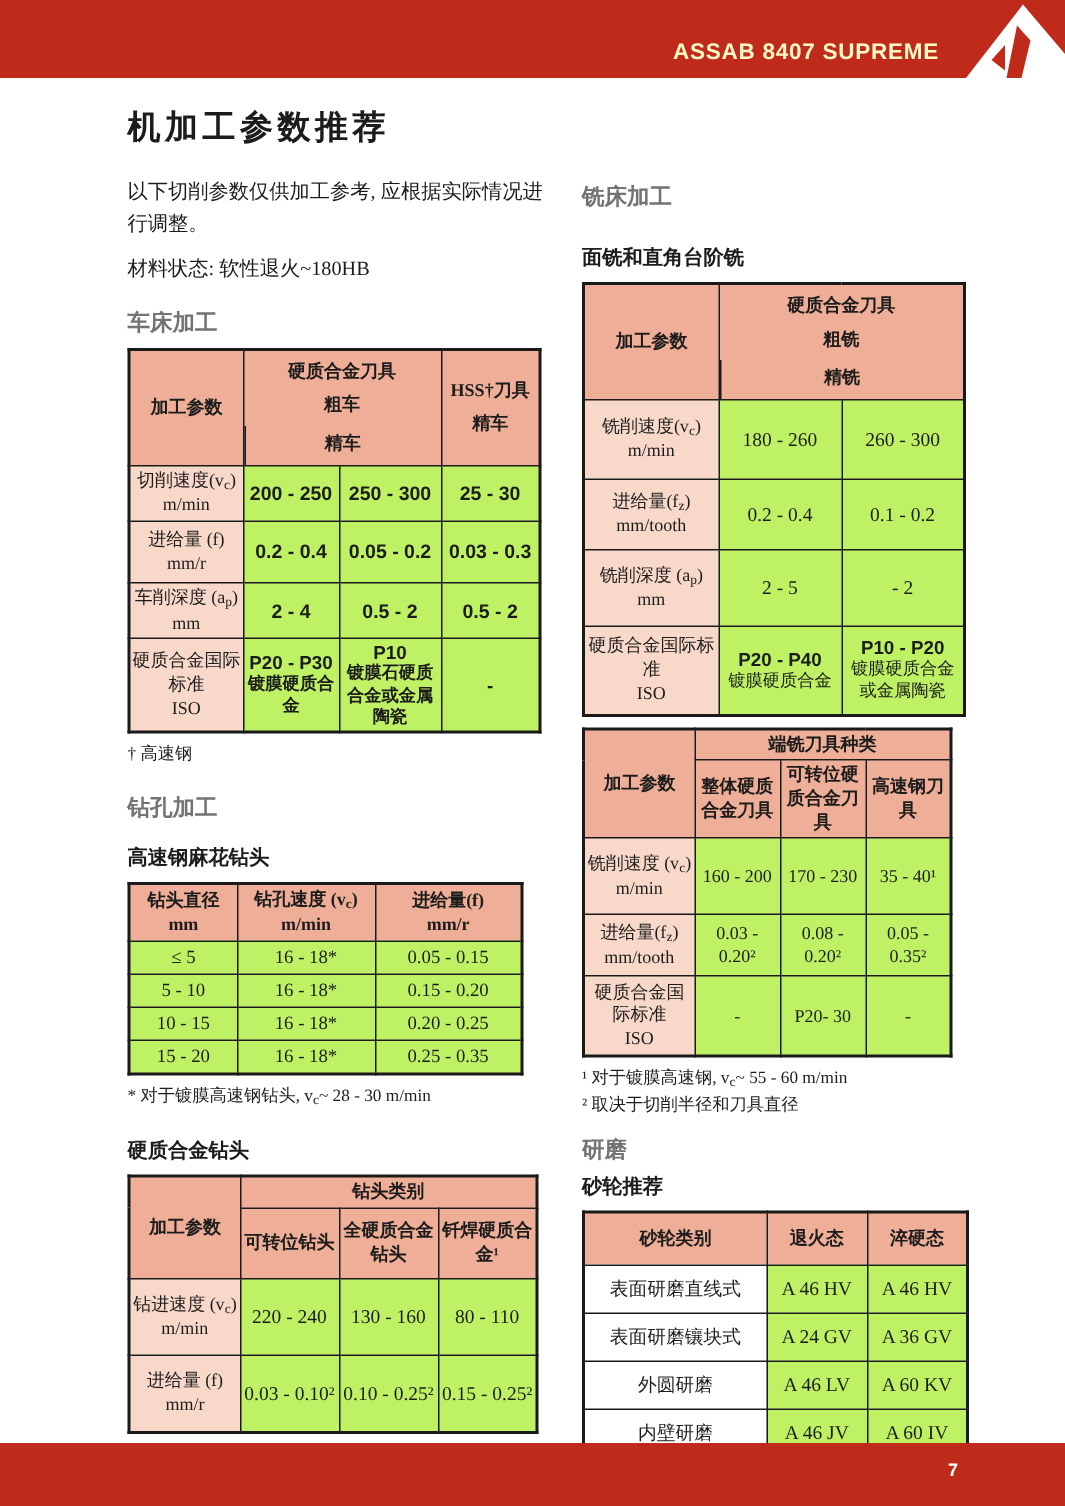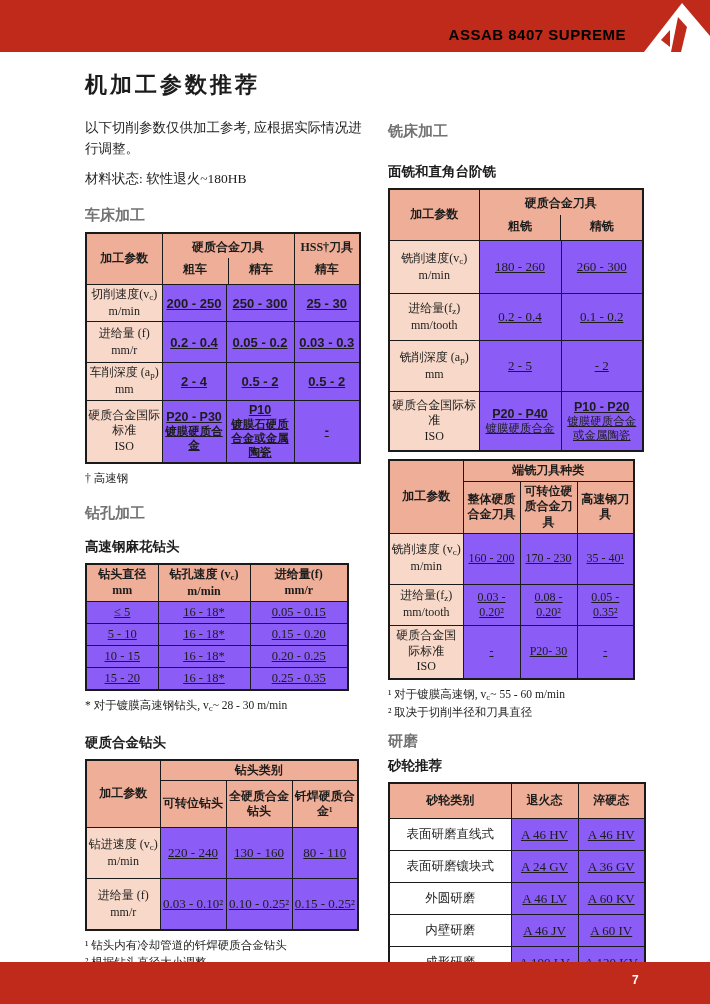--- a/index.html
+++ b/index.html
@@ -1,46 +1,46 @@
 <!DOCTYPE html>
 <html><head>
 <meta charset="utf-8">
 <style>
   html,body{margin:0;padding:0;background:#e8e8e8;}
   .doc{position:relative;width:710px;height:1004px;background:#ffffff;overflow:hidden;
        font-family:"Liberation Serif","DejaVu Serif",serif;color:#1c1c1c;margin:0 auto;}
   
   .topbar{position:absolute;top:0;left:0;width:710px;height:52px;background:#bf2a1b;}
-  .brand{position:absolute;right:84px;bottom:9px;color:#000000;
+  .brand{position:absolute;right:84px;bottom:9px;color:#fef9c3;
          font-family:"Liberation Sans",sans-serif;font-weight:700;font-size:15px;letter-spacing:.5px;}
   .logo{position:absolute;right:0;top:0;}
   .bottombar{position:absolute;bottom:0;left:0;width:710px;height:42px;background:#bf2a1b;}
   .pageno{position:absolute;left:632px;top:11px;color:#fff;
           font-family:"Liberation Sans",sans-serif;font-weight:700;font-size:12px;}
   
   .title{position:absolute;left:85px;top:70px;margin:0;font-size:22px;font-weight:700;
          letter-spacing:3px;}
   .col-left{position:absolute;left:85px;top:118px;width:277px;}
   .col-right{position:absolute;left:388px;top:116px;width:260px;}
   .intro{margin:0;font-size:13.5px;line-height:1.55;}
   .material{margin:10px 0 0;font-size:13.5px;}
   .sect{margin:18px 0 0;font-family:"Liberation Sans",sans-serif;font-size:15px;font-weight:700;color:#737373;}
   .subh{margin:15px 0 0;font-size:13.5px;font-weight:700;}
   
   table{border-collapse:collapse;table-layout:fixed;margin-top:7px;border:2px solid #1a1a1a;}
   th,td{border:1px solid #1a1a1a;text-align:center;vertical-align:middle;padding:2px 1px;}
   .hdr{background:#efae97;font-weight:700;font-size:12px;line-height:1.3;}
   .ghead{padding:0;}
   .gtitle{padding:6px 0 3px;}
-  .gsub{display:flex;}
+  .gsub{display:flex;flex-direction:column;}
   .gsub>span{flex:1;padding:4px 0 6px;}
   .gsub>span + span{border-left:1.5px solid #1a1a1a;}
   .plab{background:#f8d9c9;font-size:12px;line-height:1.3;}
   .unit{display:block;}
-  .val{background:#8b5cf6;font-size:13px;text-decoration:underline;}
+  .val{background:#bef264;font-size:13px;}
   .t-turn .val{font-family:"Liberation Sans",sans-serif;font-weight:700;font-size:13px;}
   .code{display:block;font-family:"Liberation Sans",sans-serif;font-weight:700;font-size:12.5px;}
   .desc{display:block;font-size:11.5px;line-height:1.25;}
   .fn{margin:6px 0 0;font-size:11.5px;line-height:1.4;}
   sub{font-size:9px;vertical-align:-2px;}
   
   .t-turn tbody tr:nth-child(1) td{height:32px}
   .t-turn tbody tr:nth-child(2) td{height:36px}
   .t-turn tbody tr:nth-child(3) td{height:32px}
   .t-turn tbody tr:nth-child(4) td{height:56px}

